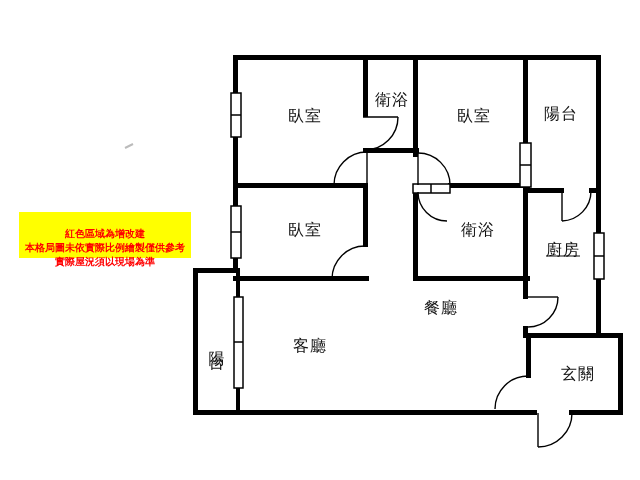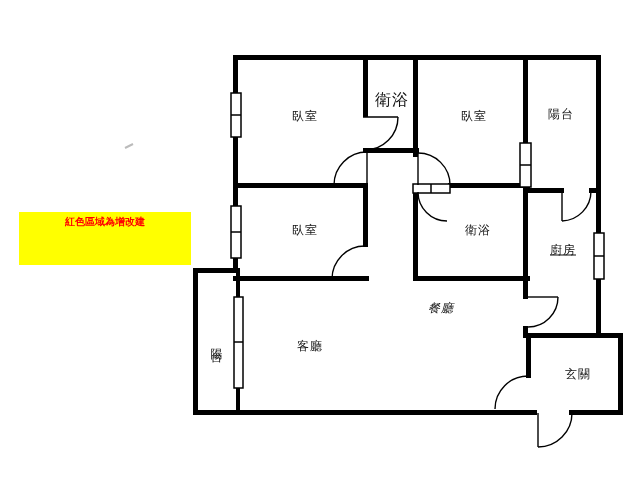--- a/index.html
+++ b/index.html
@@ -7,42 +7,42 @@
     position:relative;
     width:640px;height:480px;
     background:#ffffff;
     overflow:hidden;
     font-family:"Liberation Sans", sans-serif;
   }
   #plan-svg{position:absolute;left:0;top:0;}
   .room-label{
     position:absolute;
     transform:translate(-50%,-50%);
-    font-size:12px;
+    font-size:16px;
     color:#111111;
     white-space:nowrap;
     letter-spacing:1px;
   }
   .room-label.small{font-size:16px;}
   .room-label.vertical{
     writing-mode:vertical-rl;
     text-orientation:upright;
     letter-spacing:2px;
   }
   #disclaimer{
     position:absolute;
     left:19px;top:212px;
-    width:172px;height:53px;
+    width:172px;height:46px;
     background:#ffff00;
     color:#ff0000;
     font-size:10px;
     font-weight:bold;
     text-align:center;
     line-height:14px;
-    padding-top:3px;
+    padding-top:15px;
     box-sizing:border-box;
     white-space:nowrap;
   }
   #disclaimer .line{transform-origin:center;}
 </style>
 </head>
 <body>
 
 <div id="canvas" style="background: rgb(255, 255, 255);">
 
@@ -126,22 +126,24 @@
     <line x1="125" y1="148" x2="133" y2="144" stroke="#bbbbbb" stroke-width="2"></line>
   </svg>
 
   <div class="room-label" style="left:305px;top:116px;">臥室</div>
   <div class="room-label small" style="left:392px;top:100px;">衛浴</div>
   <div class="room-label" style="left:474px;top:116px;">臥室</div>
   <div class="room-label" style="left:561px;top:114px;">陽台</div>
   <div class="room-label" style="left:305px;top:230px;">臥室</div>
   <div class="room-label" style="left:478px;top:230px;">衛浴</div>
   <div class="room-label" style="left:563px;top:250px;text-decoration:underline;">廚房</div>
-  <div class="room-label" style="left:441px;top:308px;font-style:italic;">餐廳</div>
+  <div class="room-label" style="left:441px;top:308px;">餐廳</div>
   <div class="room-label" style="left:310px;top:346px;">客廳</div>
   <div class="room-label vertical" style="left:216px;top:341px;">陽台</div>
   <div class="room-label" style="left:578px;top:374px;text-align:right;">玄關</div>
 
   <div id="disclaimer" style="background: rgb(255, 255, 0); color: rgb(255, 0, 0);">
     <div class="line">紅色區域為增改建</div>
+    <div class="line">本格局圖未依實際比例繪製僅供參考</div>
+    <div class="line">實際屋況須以現場為準</div>
   </div>
 
 </div>
 
 </body></html>

